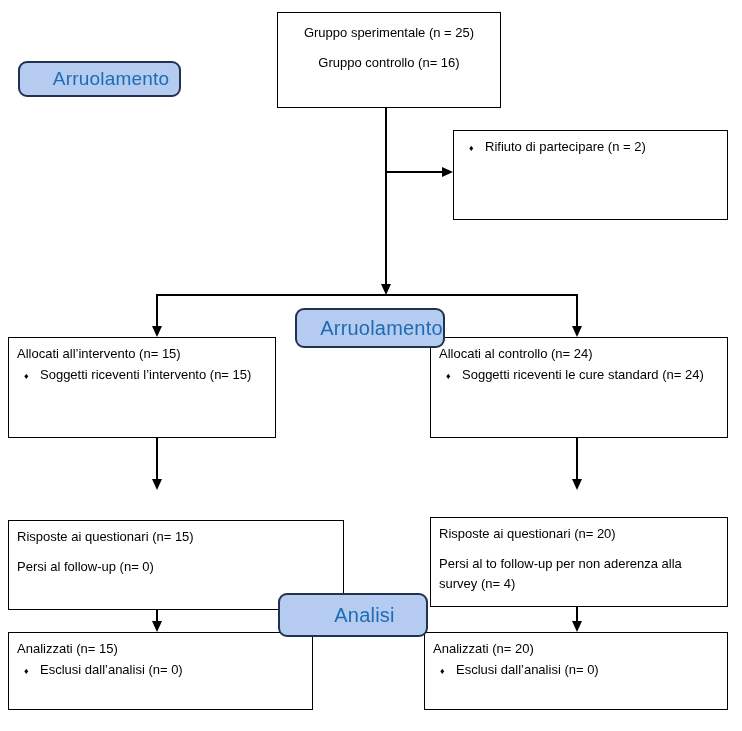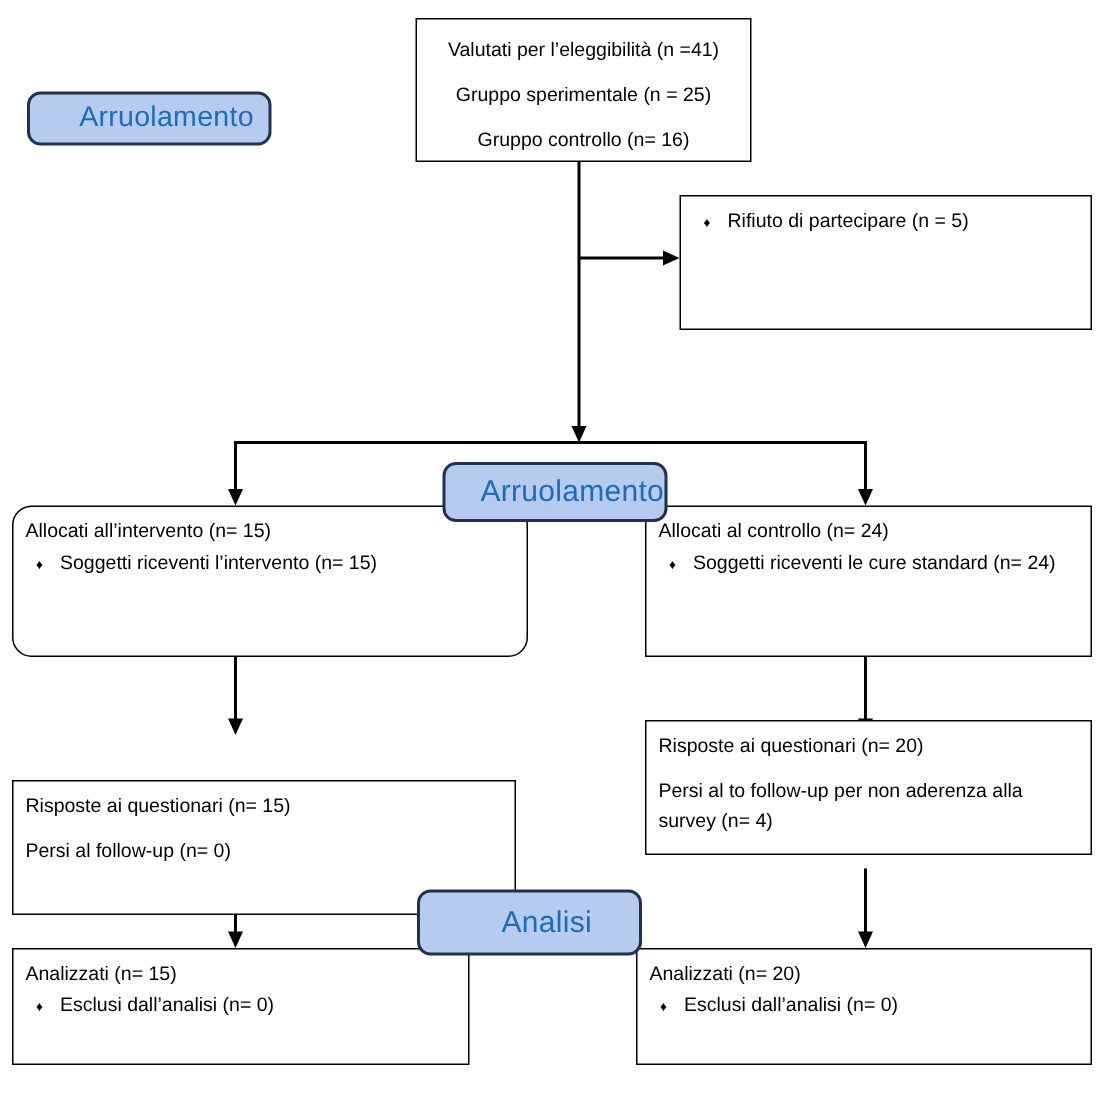--- a/index.html
+++ b/index.html
@@ -99,54 +99,53 @@
     <span>Arruolamento</span>
   </div>
   <div class="stage-label" style="left:295px; top:308px; width:150px; height:40px;">
     <span>Arruolamento</span>
   </div>
   <div class="stage-label" style="left:278px; top:593px; width:150px; height:44px;">
     <span>Analisi</span>
   </div>
 
   <div class="fbox center-box" style="left:277px; top:12px; width:224px; height:96px;">
-    <div class="cline">Valutati per l’eleggibilità (n =41)</div>
     <div class="cline">Gruppo sperimentale (n = 25)</div>
     <div class="cline">Gruppo controllo (n= 16)</div>
   </div>
 
   <div class="fbox" style="left:453px; top:130px; width:275px; height:90px;">
     <div class="bullet-row">
       <span class="bullet-glyph">♦</span>
-      <span class="bullet-text">Rifiuto di partecipare (n = 5)</span>
+      <span class="bullet-text">Rifiuto di partecipare (n = 2)</span>
     </div>
   </div>
 
-  <div class="fbox" style="left:8px; top:337px; width:344px; height:101px;border-radius:13px;">
+  <div class="fbox" style="left:8px; top:337px; width:268px; height:101px;">
     <div class="title">Allocati all’intervento (n= 15)</div>
     <div class="bullet-row">
       <span class="bullet-glyph">♦</span>
       <span class="bullet-text">Soggetti riceventi l’intervento (n= 15)</span>
     </div>
   </div>
 
   <div class="fbox" style="left:430px; top:337px; width:298px; height:101px;">
     <div class="title">Allocati al controllo (n= 24)</div>
     <div class="bullet-row">
       <span class="bullet-glyph">♦</span>
       <span class="bullet-text">Soggetti riceventi le cure standard (n= 24)</span>
     </div>
   </div>
 
   <div class="fbox" style="left:8px; top:520px; width:336px; height:90px;">
     <div class="para">Risposte ai questionari (n= 15)</div>
     <div class="para">Persi al follow-up (n= 0)</div>
   </div>
 
-  <div class="fbox" style="left:430px; top:480px; width:298px; height:90px;">
+  <div class="fbox" style="left:430px; top:517px; width:298px; height:90px;">
     <div class="para">Risposte ai questionari (n= 20)</div>
     <div class="para">Persi al to follow-up per non aderenza alla survey (n= 4)</div>
   </div>
 
   <div class="fbox" style="left:8px; top:632px; width:305px; height:78px;">
     <div class="title">Analizzati (n= 15)</div>
     <div class="bullet-row">
       <span class="bullet-glyph">♦</span>
       <span class="bullet-text">Esclusi dall’analisi (n= 0)</span>
     </div>

